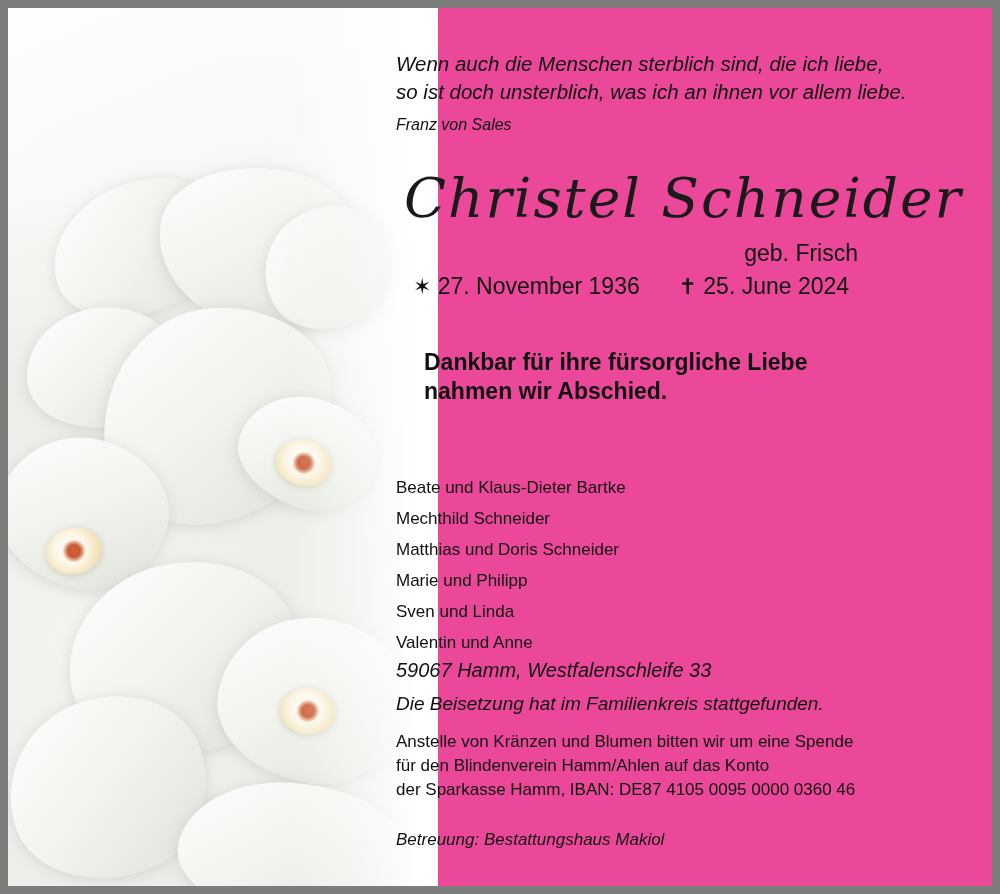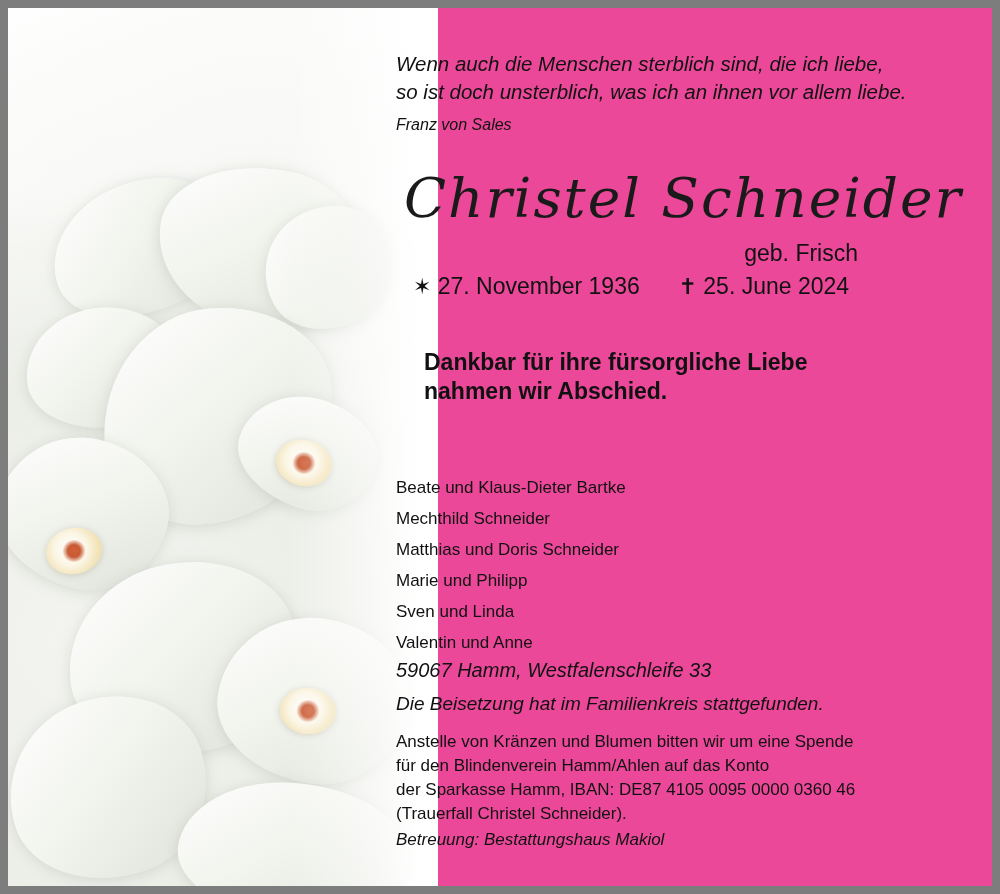--- a/index.html
+++ b/index.html
@@ -265,20 +265,19 @@
         <div>Valentin und Anne</div>
       </div>
 
       <div class="address">59067 Hamm, Westfalenschleife 33</div>
       <div class="burial">Die Beisetzung hat im Familienkreis stattgefunden.</div>
 
       <div class="donation">
         <div>Anstelle von Kränzen und Blumen bitten wir um eine Spende</div>
         <div>für den Blindenverein Hamm/Ahlen auf das Konto</div>
         <div>der Sparkasse Hamm, IBAN: DE87 4105 0095 0000 0360 46</div>
-        <div>(Trauerfall Christel Schneider).</div>
       </div>
 
       <div class="care">Betreuung: Bestattungshaus Makiol</div>
 
     </div>
   </div>
 </div>
 
 </body></html>

